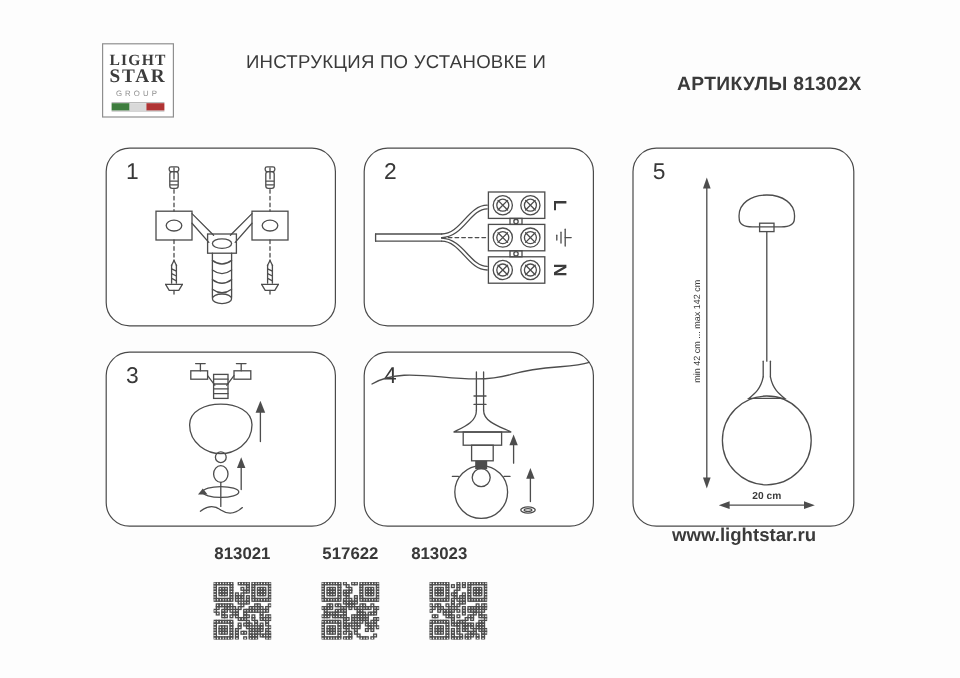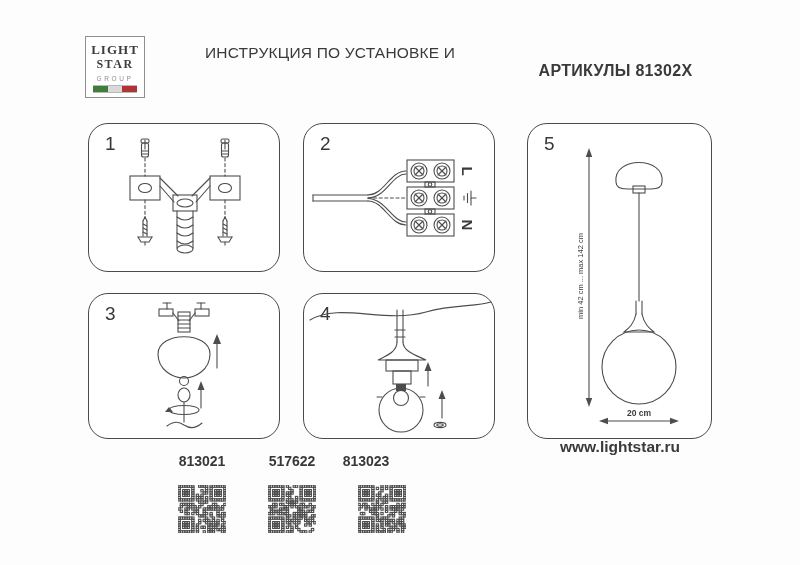--- a/index.html
+++ b/index.html
@@ -9,31 +9,31 @@
   #canvas{
     position:relative;width:800px;height:565px;background:#fdfdfd;overflow:hidden;
     font-family:"Liberation Sans",sans-serif;color:var(--ink);
   }
   .abs{position:absolute;}
   
   .logo-box{left:85px;top:36px;width:60px;height:62px;border:1px solid #8f8f8f;
     background:#fff;text-align:center;box-sizing:border-box;}
   .logo-word1{font-family:"Liberation Serif",serif;font-weight:bold;font-size:13px;
     letter-spacing:1px;margin-top:6px;line-height:13px;color:#3c3c3c;text-align:center;}
-  .logo-word2{font-family:"Liberation Serif",serif;font-weight:bold;font-size:12px;
+  .logo-word2{font-family:"Liberation Serif",serif;font-weight:bold;font-size:16px;
     letter-spacing:1.5px;line-height:16px;color:#3c3c3c;}
   .logo-word3{font-size:6.5px;letter-spacing:2.6px;color:#8d8d8d;margin-top:3px;}
   .logo-flag{width:44px;height:6px;margin:3px auto 0 auto;border-top:1px solid #b9b9b9;
     border-bottom:1px solid #b9b9b9;display:flex;}
   .logo-flag span{flex:1;height:100%;}
   .title{left:165px;top:42px;width:330px;font-size:15.5px;font-weight:normal;
     line-height:21px;color:var(--ink);letter-spacing:.2px;margin-left:40px;}
   .series{left:523px;top:46px;width:185px;text-align:center;font-size:12.5px;
     font-weight:bold;color:var(--ink);}
-  .articles{left:513px;top:62px;width:205px;text-align:center;font-size:16px;
+  .articles{left:513px;top:62px;width:205px;text-align:right;font-size:16px;
     font-weight:bold;color:var(--ink);letter-spacing:.3px;}
   
   .panel{border:1.4px solid #4a4a4a;border-radius:20px;background:#fff;box-sizing:border-box;}
   .p1{left:88px;top:123px;width:192px;height:149px;}
   .p2{left:303px;top:123px;width:192px;height:149px;}
   .p3{left:88px;top:293px;width:192px;height:146px;}
   .p4{left:303px;top:293px;width:192px;height:146px;}
   .p5{left:527px;top:123px;width:185px;height:316px;}
   .step-num{position:absolute;left:16px;top:9px;font-size:19px;color:#383838;}
   .panel svg{position:absolute;left:0;top:0;}

